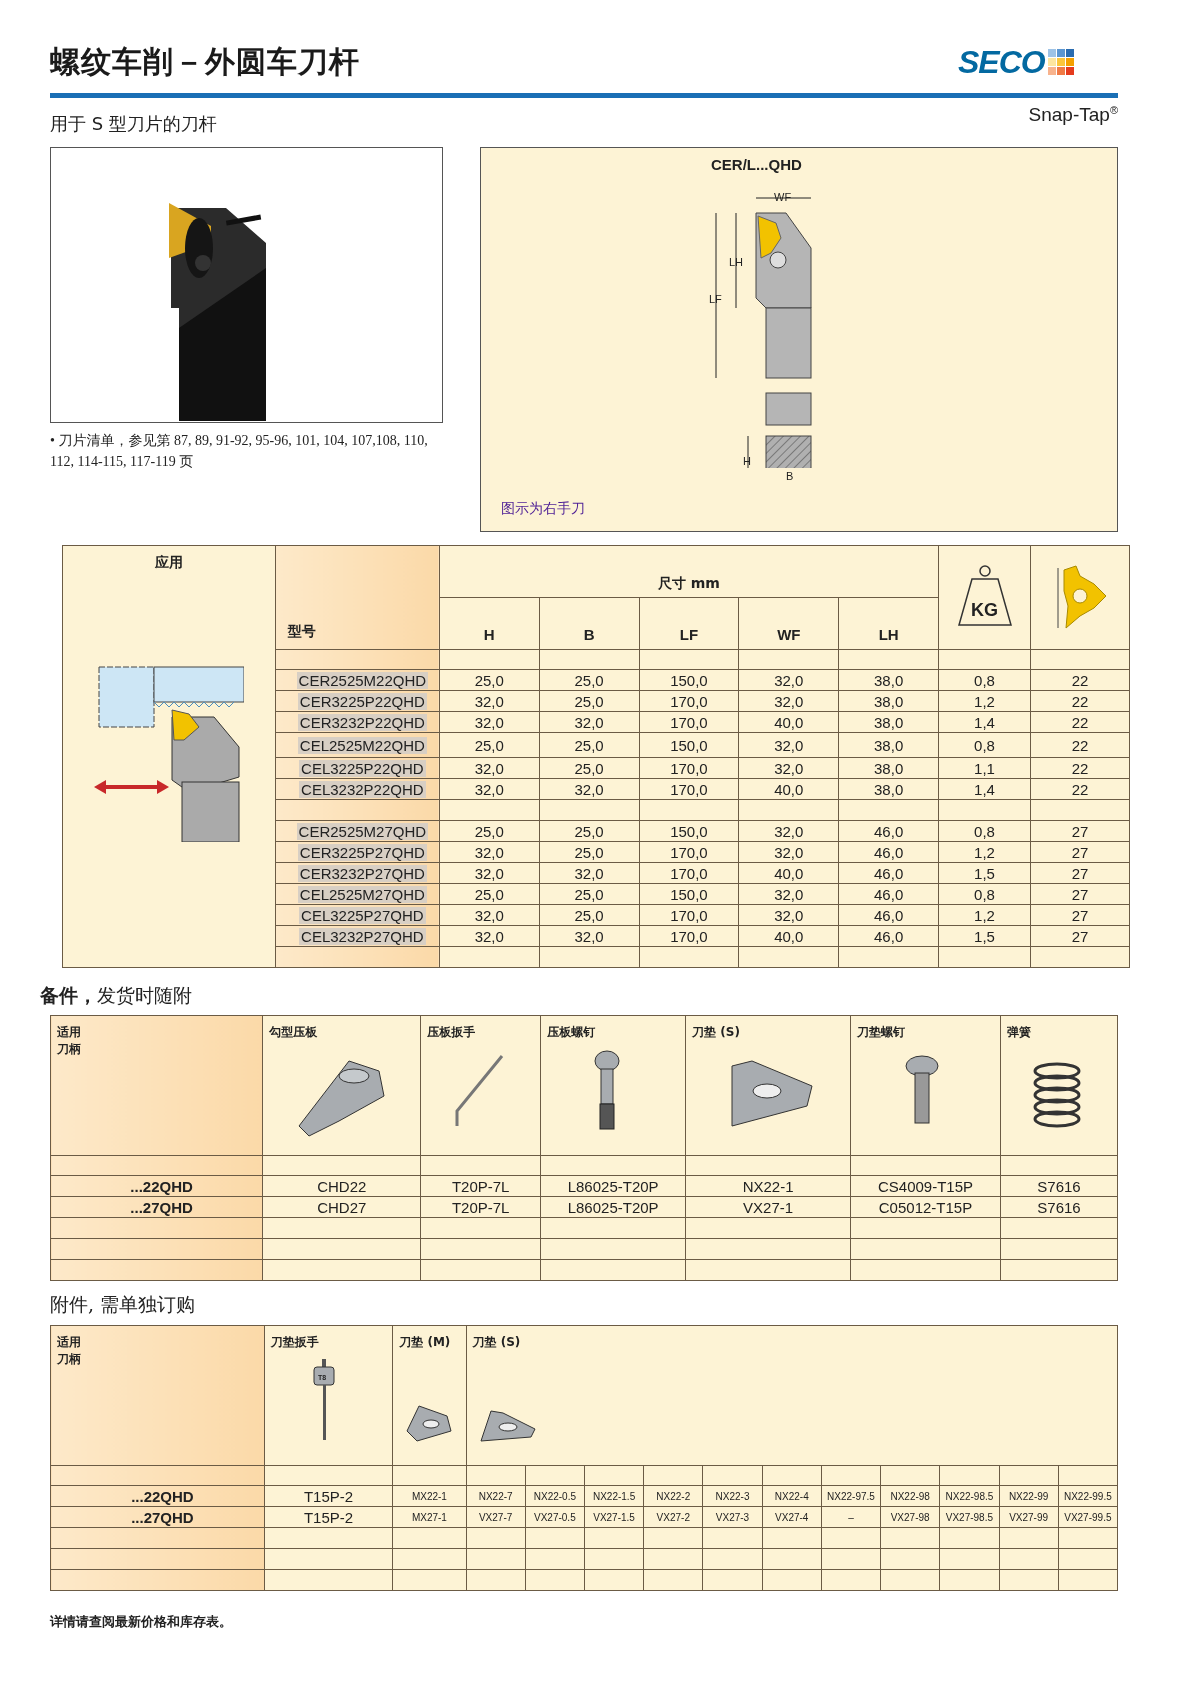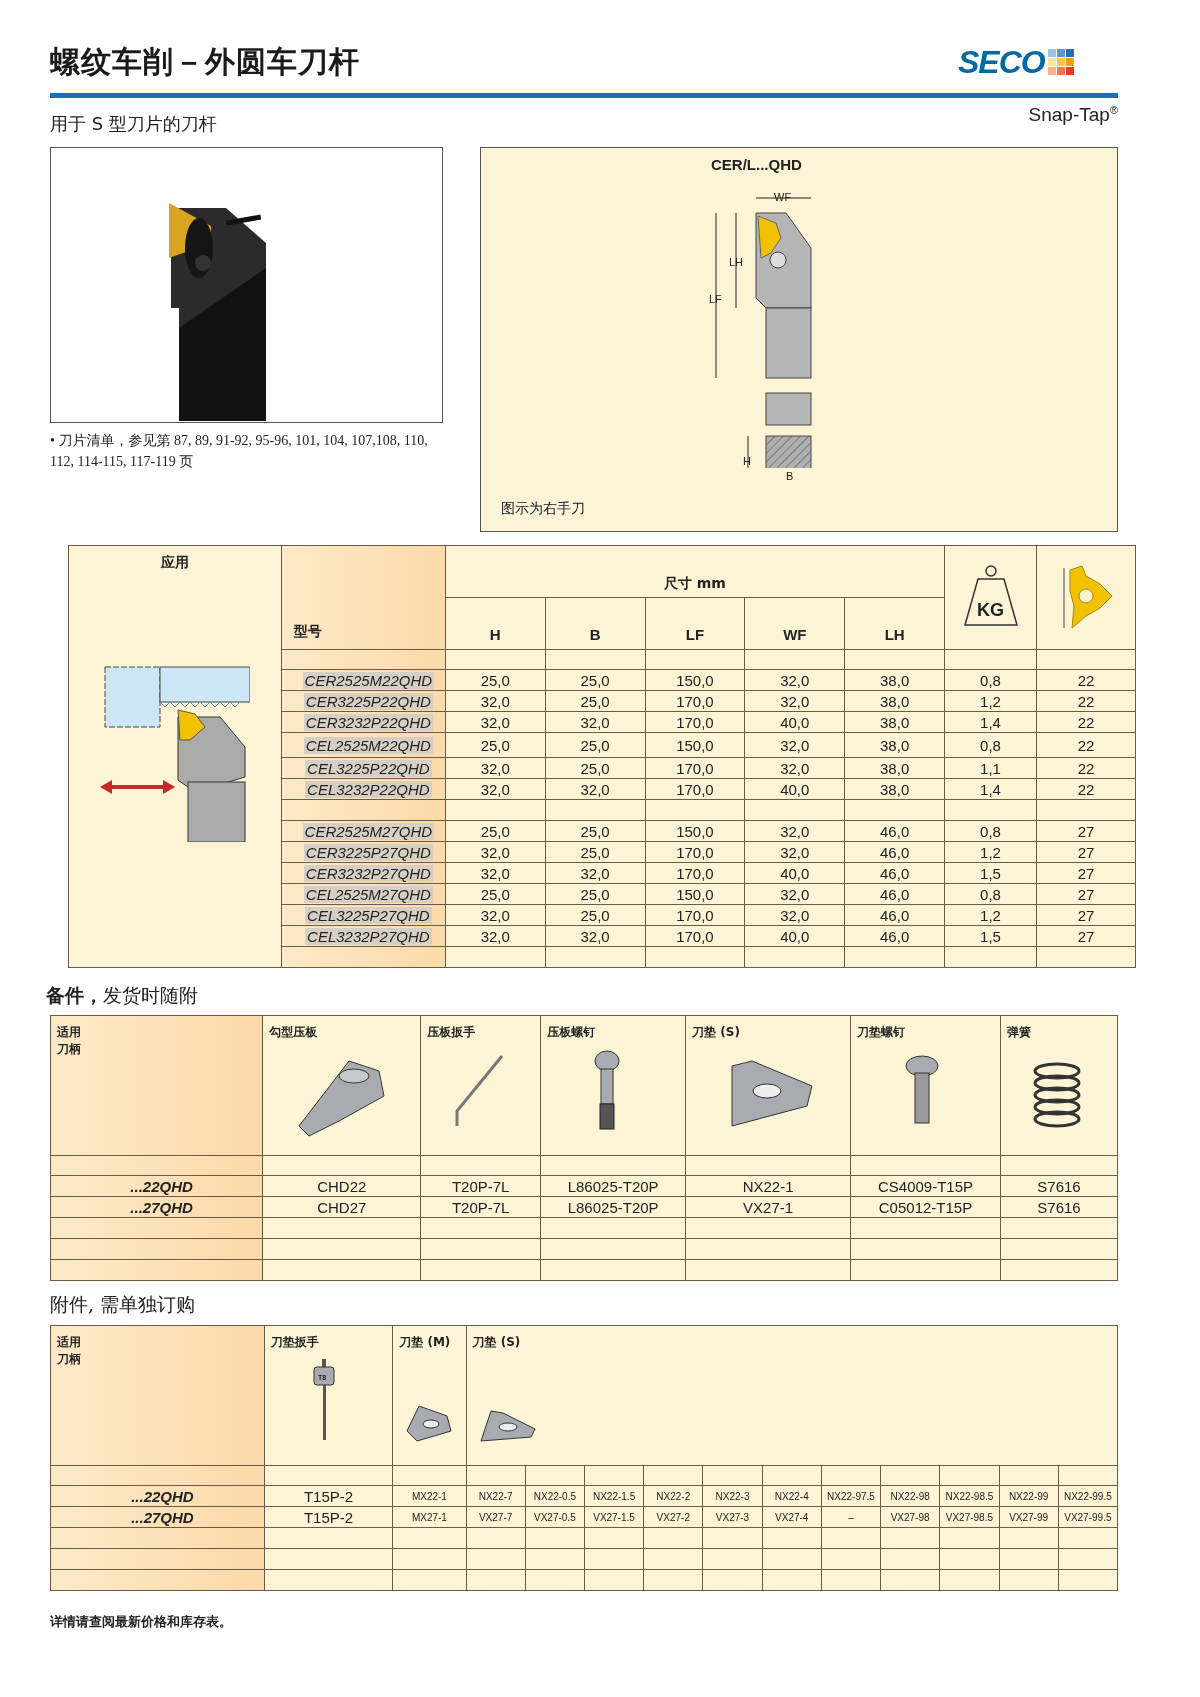--- a/index.html
+++ b/index.html
@@ -10,27 +10,27 @@
   .logo-text { font-size: 32px; font-weight: 900; color: #0369a1; font-family: "Liberation Sans", sans-serif; letter-spacing: -1px; font-style: italic; }
   .logo-blocks { display: grid; grid-template-columns: 8px 8px 8px; grid-template-rows: 8px 8px 8px; gap: 1px; margin-left: 3px; }
   .rule { left: 50px; top: 93px; width: 1068px; height: 5px; background: #1a6fb5; }
   .subtitle { left: 50px; top: 112px; font-size: 18px; font-family: "DejaVu Sans", sans-serif; }
   .brand-right { right: 82px; top: 104px; font-size: 19px; font-family: "Liberation Sans", sans-serif; margin-left: 40px; }
   .brand-right sup { font-size: 11px; }
   .photo-box { left: 50px; top: 147px; width: 393px; height: 276px; border: 1.5px solid #555; background: #fff; }
   .note { left: 50px; top: 430px; font-size: 14px; line-height: 21px; width: 400px; font-family: Liberation Serif, serif; }
   .diagram-box { left: 480px; top: 147px; width: 638px; height: 385px; border: 1.5px solid #555; background: #fdf3d5; }
   .diag-title { left: 230px; top: 8px; font-size: 15px; font-weight: bold; }
-  .diag-caption { left: 20px; top: 352px; font-size: 14px; color: #0f172a; font-family: Liberation Sans, sans-serif; }
+  .diag-caption { left: 20px; top: 352px; font-size: 14px; color: #4c1d95; font-family: Liberation Sans, sans-serif; }
 
   table { border-collapse: collapse; }
   .tbl { position: absolute; }
   .tbl td, .tbl th { border: 1.5px solid #6b5b45; background: #fdf3d5; font-weight: normal; font-size: 15px; text-align: center; }
   .tbl td.peach, .tbl th.peach { background: linear-gradient(to right, #fde9c9, #fbd9a8); }
-  .model { text-align: right; padding-left: 10px; font-size: 15px; color: #222; font-style: italic; }
+  .model { text-align: right; padding-left: 10px; font-size: 15px; color: #222; }
   .model span { background: #d8cfc4; padding: 0 2px; }
   .hdr-small { font-size: 12px !important; text-align: left !important; vertical-align: top; padding: 8px 6px; font-family: "DejaVu Sans", sans-serif; font-weight: bold !important; }
   .section-title { font-size: 19px; font-family: "DejaVu Serif", serif; }
   .footnote { left: 50px; top: 1613px; font-size: 13px; font-weight: bold; font-family: "DejaVu Serif", serif; }
   .pagenum { left: 50px; top: 1748px; font-size: 16px; }
   .small8 { font-size: 10px !important; }
 </style>
 </head>
 <body>
 
@@ -88,21 +88,21 @@
     <text x="33" y="125" font-size="11" fill="#222" font-family="Liberation Sans">LF</text>
     <line x1="60" y1="35" x2="60" y2="130" stroke="#222"></line>
     <text x="53" y="88" font-size="11" fill="#222" font-family="Liberation Sans">LH</text>
     <line x1="72" y1="258" x2="72" y2="305" stroke="#222"></line>
     <text x="67" y="287" font-size="11" fill="#222" font-family="Liberation Sans">H</text>
   </svg>
   <div class="abs" style="left:305px;top:322px;font-size:11px;">B</div>
   <div class="abs diag-caption">图示为右手刀</div>
 </div>
 
-<table class="tbl" style="left:68px;top:545px;width:1068px;">
+<table class="tbl" style="left:62px;top:545px;width:1068px;">
   <colgroup>
     <col style="width:213px">
       <col style="width:164px">
       <col style="width:100px">
       <col style="width:100px">
       <col style="width:100px">
       <col style="width:100px">
       <col style="width:100px">
       <col style="width:92px">
       <col style="width:99px">
@@ -295,21 +295,21 @@
         <td></td>
         <td></td>
         <td></td>
         <td></td>
         <td></td>
         <td></td>
       </tr>
 </tbody>
   </table>
 
-<div class="abs section-title" style="left:46px;top:983px;">
+<div class="abs section-title" style="left:40px;top:983px;">
   <b>备件，</b><span>发货时随附</span>
 </div>
 <table class="tbl" style="left:50px;top:1015px;width:1068px;">
   <colgroup>
       <col style="width:213px">
       <col style="width:158px">
       <col style="width:120px">
       <col style="width:145px">
       <col style="width:165px">
       <col style="width:150px">

